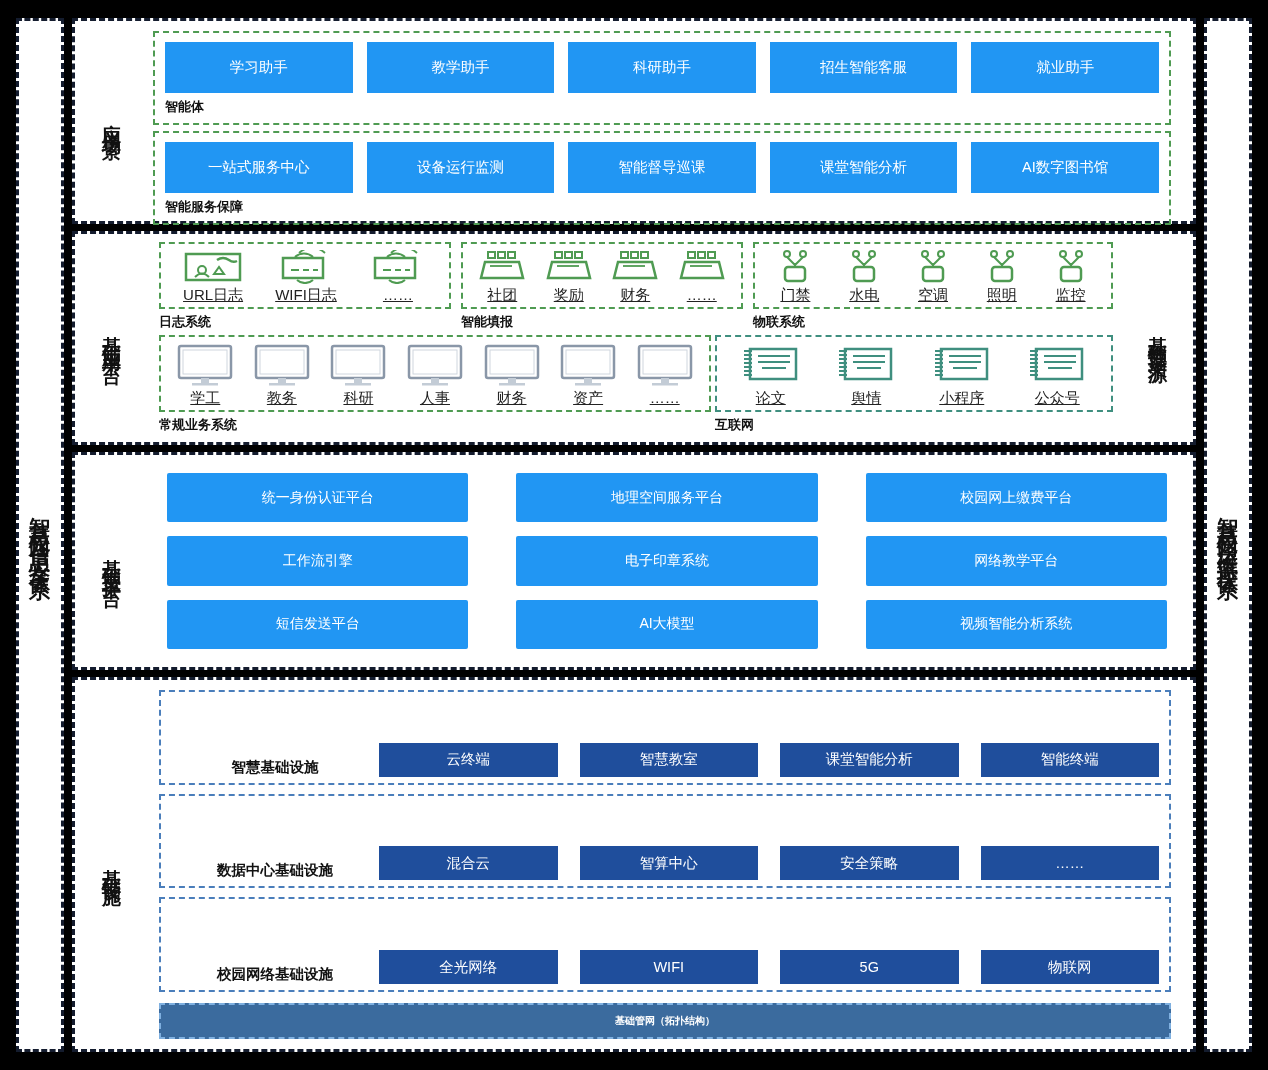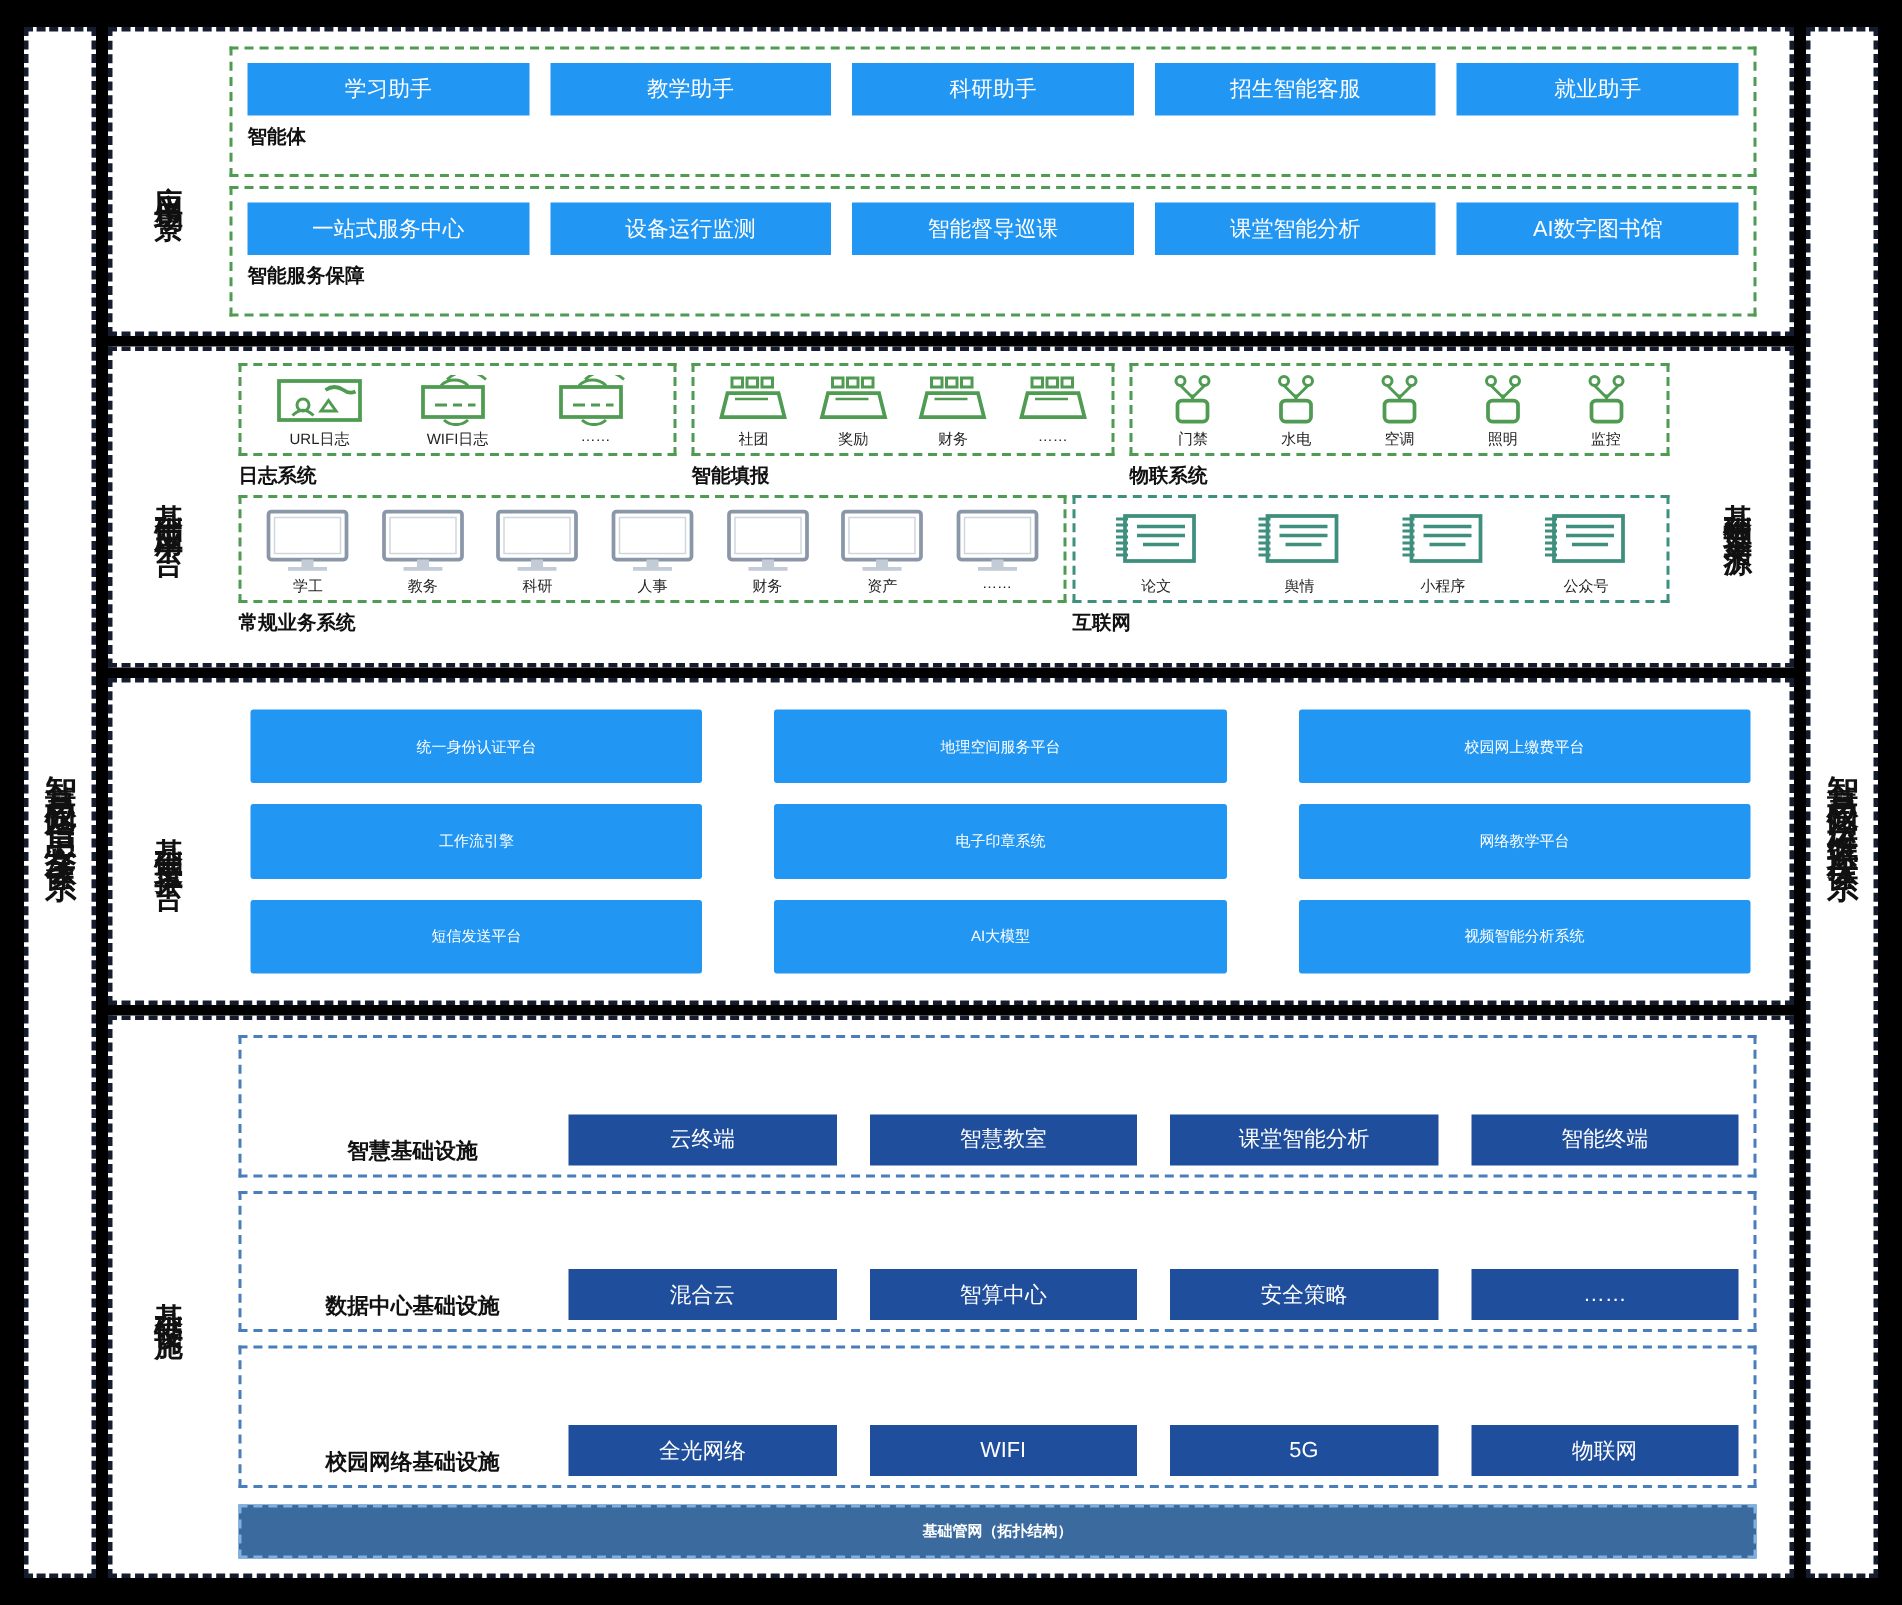--- a/index.html
+++ b/index.html
@@ -54,54 +54,54 @@
   
   .gbox { border: 2px dashed #4f9b52; padding: 9px 10px 4px 10px; }
   .grow { display: flex; gap: 14px; }
   .gcaption { text-align: left; font-size: 13px; font-weight: 700; color: #111; padding: 5px 0 3px; }
 
   
   .btn-blue {
     flex: 1 1 0; min-width: 0;
     background: #2196f3; color: #fff;
     font-size: 14.5px; font-weight: 400;
-    height: 35px; display: flex; align-items: center; justify-content: center;
+    height: 51px; display: flex; align-items: center; justify-content: center;
     white-space: nowrap;
   }
 
   
   .plat-row-top { display: flex; gap: 10px; padding: 8px 10px 0 10px; }
   .plat-row-bot { display: flex; gap: 4px; padding: 4px 10px 6px 10px; }
   .plat-col { display: flex; flex-direction: column; }
   .plat-col.c-log   { flex: 0 0 292px; }
   .plat-col.c-fill  { flex: 0 0 282px; }
   .plat-col.c-iot   { flex: 1 1 auto; }
   .plat-col.c-biz   { flex: 1 1 auto; }
   .plat-col.c-net   { flex: 0 0 398px; }
 
   .icon-group { border: 2px dashed #4f9b52; padding: 6px 8px 2px 8px; display: flex; gap: 4px; justify-content: space-around; }
   .icon-group.teal { border-color: #3f8f7f; }
   .icon-cell { display: flex; flex-direction: column; align-items: center; gap: 2px; min-width: 0; }
-  .icon-cell .cap { font-size: 10px; color: #222; white-space: nowrap; }
+  .icon-cell .cap { font-size: 15px; color: #222; white-space: nowrap; text-decoration: underline; }
   .group-caption { font-size: 13px; font-weight: 700; color: #111; padding-top: 4px; }
 
   svg.gi { display: block; }
 
   
   .support-grid {
     flex: 1 1 auto;
     display: grid;
     grid-template-columns: repeat(3, 1fr);
     grid-template-rows: repeat(3, 1fr);
     gap: 14px 48px;
     padding: 18px 26px 18px 18px;
   }
   .support-cell {
     background: #2196f3; color: #fff;
-    font-size: 10px;
+    font-size: 14px;
     display: flex; align-items: center; justify-content: center;
     border-radius: 2px;
     white-space: nowrap;
   }
 
   
   .infra-body { padding: 10px 22px 10px 10px; display: flex; flex-direction: column; gap: 9px; flex: 1 1 auto; }
   .infra-row {
     border: 2px dashed #4a7ebb;
     display: flex; align-items: flex-end;

